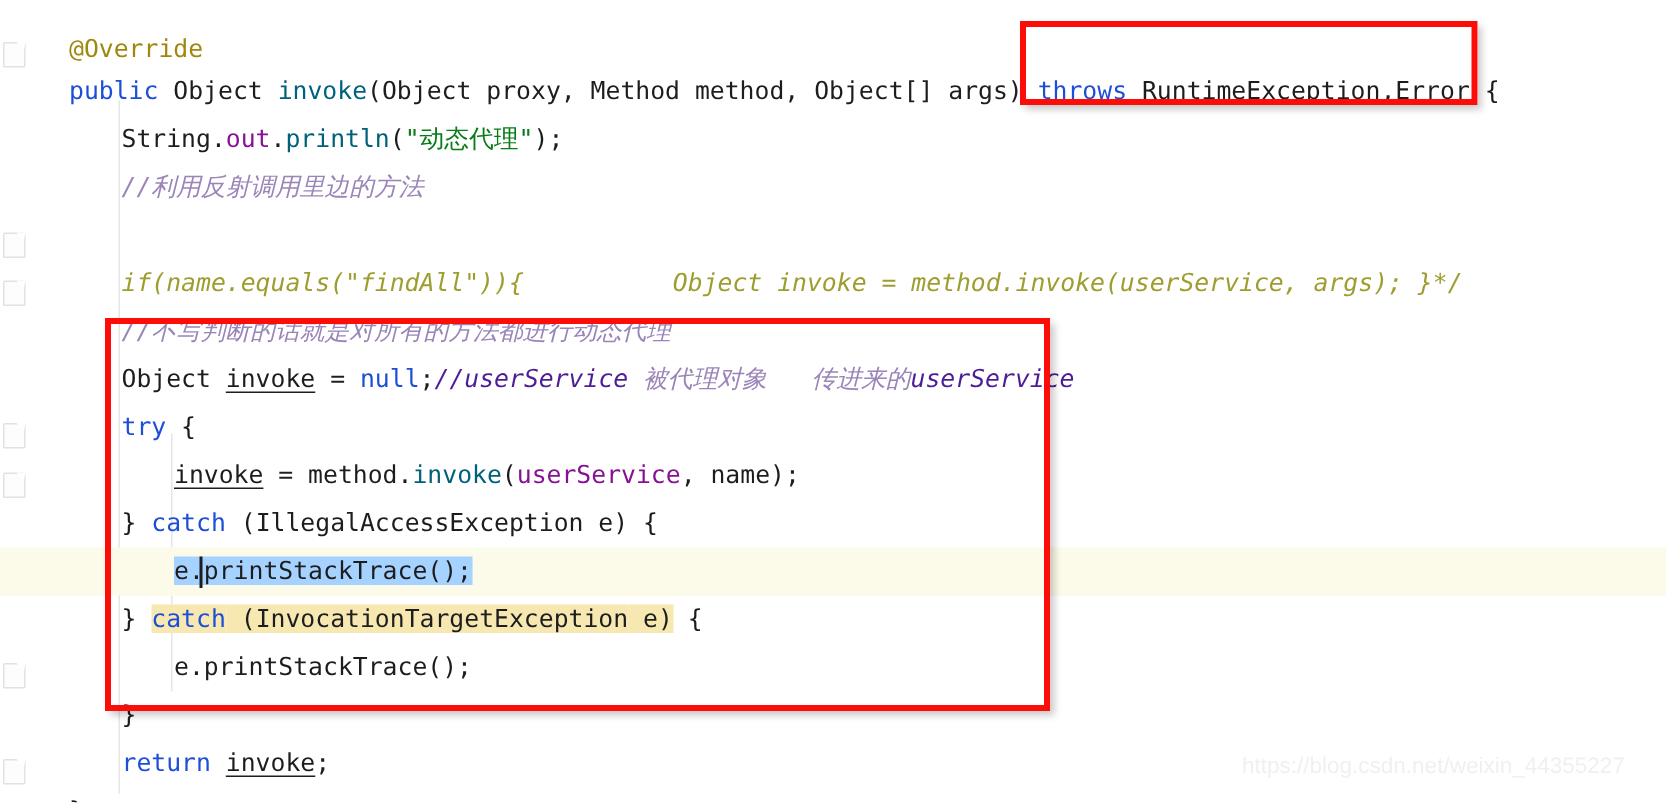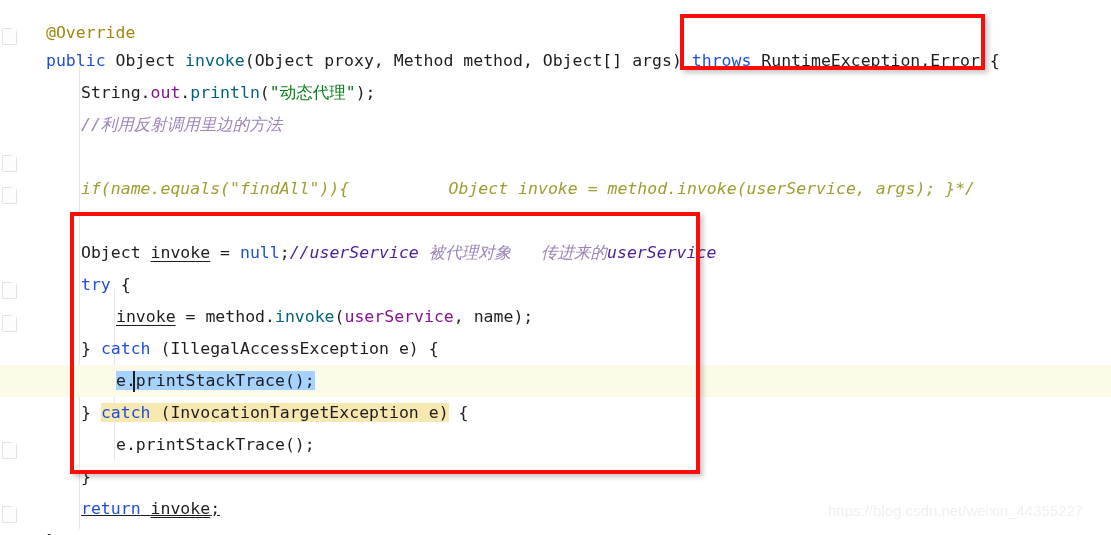--- a/index.html
+++ b/index.html
@@ -137,31 +137,31 @@
 
   <div class="code" id="code-area">
       <div class="indent-guide" style="left: 79px; top: 46px; height: 462px;"></div>
       <div class="indent-guide" style="left: 114px; top: 268px; height: 64px;"></div>
       <div class="indent-guide" style="left: 114px; top: 332px; height: 108px;"></div>
       <div class="line" id="line-override" style="top: -4px;"><span class="txt" style="padding-left: 46px;"></span><span class="anno">@Override</span></div>
       <div class="line" id="line-method-signature" style="top: 24px;"><span class="txt" style="padding-left: 46px;"></span><span class="kw">public</span><span class="plain"> </span><span class="type">Object</span><span class="plain"> </span><span class="mth">invoke</span><span class="plain">(</span><span class="type">Object</span><span class="plain"> proxy, </span><span class="type">Method</span><span class="plain"> method, </span><span class="type">Object</span><span class="plain">[] args) </span><span class="kw">throws</span><span class="plain"> RuntimeException,Error {</span></div>
       <div class="line" id="line-println" style="top: 56px;"><span class="txt" style="padding-left: 81px;"></span><span class="type">String.</span><span class="fld">out</span><span class="plain">.</span><span class="mth">println</span><span class="plain">(</span><span class="str">"动态代理"</span><span class="plain">);</span></div>
       <div class="line" id="line-comment-reflect" style="top: 88px;"><span class="txt" style="padding-left: 81px;"></span><span class="cmt-cn">//利用反射调用里边的方法</span></div>
       <div class="line" id="line-block-comment-2" style="top: 152px;"><span class="txt" style="padding-left: 81px;"></span><span class="cmt-blk">if(name.equals("findAll")){          Object invoke = method.invoke(userService, args); }*/</span></div>
-      <div class="line" id="line-comment-noif" style="top: 184px;"><span class="txt" style="padding-left: 81px;"></span></div>
+      <div class="line" id="line-comment-noif" style="top: 184px;"><span class="txt" style="padding-left: 81px;"></span><span class="cmt-cn">//不写判断的话就是对所有的方法都进行动态代理</span></div>
       <div class="line" id="line-object-invoke-null" style="top: 216px;"><span class="txt" style="padding-left: 81px;"></span><span class="type">Object</span><span class="plain"> </span><span class="plain under">invoke</span><span class="plain"> = </span><span class="kw">null</span><span class="plain">;</span><span class="cmt">//userService </span><span class="cmt-cn">被代理对象   传进来的</span><span class="cmt">userService</span></div>
       <div class="line" id="line-try" style="top: 248px;"><span class="txt" style="padding-left: 81px;"></span><span class="kw">try</span><span class="plain"> {</span></div>
       <div class="line" id="line-invoke-call" style="top: 280px;"><span class="txt" style="padding-left: 116px;"></span><span class="plain under">invoke</span><span class="plain"> = method.</span><span class="mth">invoke</span><span class="plain">(</span><span class="fld">userService</span><span class="plain">, name);</span></div>
       <div class="line" id="line-catch-illegal" style="top: 312px;"><span class="txt" style="padding-left: 81px;"></span><span class="plain">} </span><span class="kw">catch</span><span class="plain"> (</span><span class="type">IllegalAccessException</span><span class="plain"> e) {</span></div>
       <div class="current-line-band" style="top: 344px;"></div>
       <div class="line" id="line-printstacktrace-selected" style="top: 344px;"><span class="txt" style="padding-left: 116px;"></span><span class="plain sel">e.printStackTrace();</span></div>
       <div class="line" id="line-catch-invocation" style="top: 376px;"><span class="txt" style="padding-left: 81px;"></span><span class="plain">} </span><span class="kw occ">catch</span><span class="plain occ"> (</span><span class="type occ">InvocationTargetException</span><span class="plain occ"> e)</span><span class="plain"> {</span></div>
       <div class="line" id="line-printstacktrace-2" style="top: 408px;"><span class="txt" style="padding-left: 116px;"></span><span class="plain">e.printStackTrace();</span></div>
       <div class="line" id="line-close-try" style="top: 440px;"><span class="txt" style="padding-left: 81px;"></span><span class="plain">}</span></div>
-      <div class="line" id="line-return-invoke" style="top: 472px; text-decoration: underline;"><span class="txt" style="padding-left: 81px;"></span><span class="kw">return</span><span class="plain"> </span><span class="plain under">invoke</span><span class="plain">;</span></div>
+      <div class="line" id="line-return-invoke" style="top: 472px;"><span class="txt" style="padding-left: 81px;"></span><span class="kw">return</span><span class="plain"> </span><span class="plain under">invoke</span><span class="plain">;</span></div>
       <div class="line" id="line-close-method" style="top: 504px;"><span class="txt" style="padding-left: 46px;"></span><span class="plain">}</span></div>
       <div class="caret" style="left: 133px; top: 350px;"></div>
     </div>
 
   <div id="annotation-layer">
       <div class="redbox" id="redbox-throws-clause" style="left: 680px; top: 14px; width: 305px; height: 56px; border-color: rgb(252, 13, 8);"></div>
       <div class="redbox" id="redbox-try-catch-block" style="left: 70px; top: 212px; width: 630px; height: 262px; border-color: rgb(252, 13, 8);"></div>
     </div>
 
   <div class="watermark" id="watermark" style="left: 828px; top: 502px;">https://blog.csdn.net/weixin_44355227</div>

